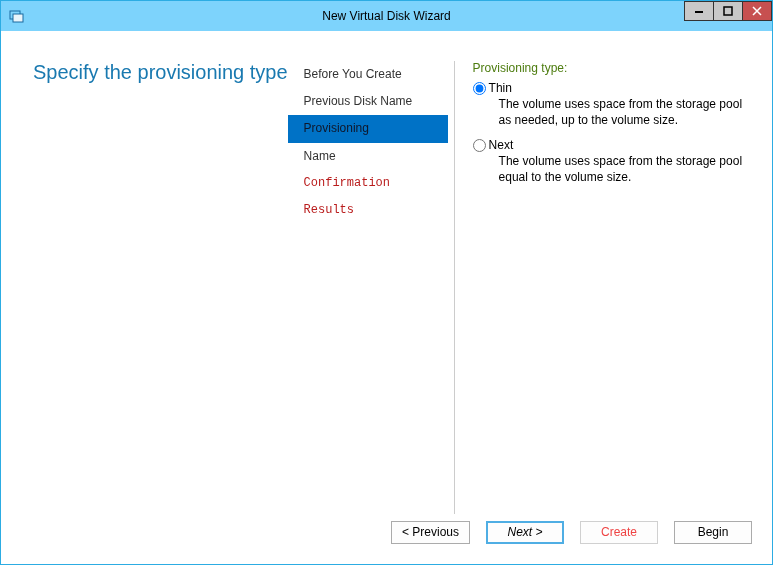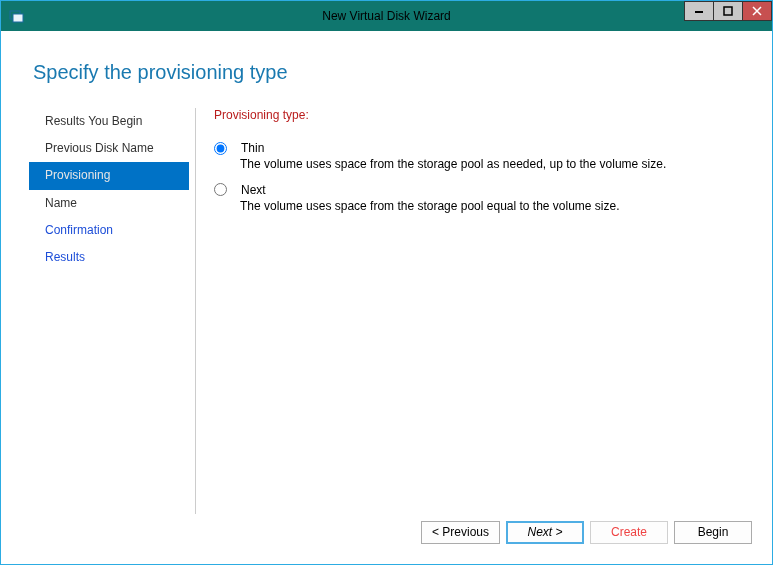--- a/index.html
+++ b/index.html
@@ -6,21 +6,21 @@
     body { font-family: "Segoe UI", Tahoma, sans-serif; font-size: 12px; background: #fff; }
     .window {
       width: 773px; height: 565px;
       border: 1px solid #2cace3;
       background: #fff;
       display: flex; flex-direction: column;
       position: relative;
     }
     .titlebar {
       height: 30px;
-      background: #0f766e;
+      background: #7dd3fc;
       display: flex; align-items: center;
       position: relative;
     }
     .titlebar-icon {
       width: 16px; height: 16px;
       margin-left: 8px;
       display: flex; align-items: center; justify-content: center;
     }
     .titlebar-title {
       position: absolute;
@@ -45,21 +45,21 @@
       font-family: "Segoe UI Symbol", sans-serif;
       font-size: 10px;
       cursor: default;
     }
     .win-btn.close { background: #c75050; color: #fff; }
     .win-btn svg { display: block; }
 
     .content {
       flex: 1;
       padding: 30px 28px 0 28px;
-      display: flex; flex-direction: column;
+      display: flex; flex-direction: row;
     }
     .page-title {
       font-size: 20px;
       font-weight: 400;
       color: #1979b0;
       margin-bottom: 24px;
       margin-left: 4px;
     }
     .body-area {
       flex: 1;
@@ -72,43 +72,44 @@
     }
     .step {
       padding: 4px 12px 4px 16px;
       font-size: 12px;
       color: #333;
       line-height: 1.6;
       cursor: default;
     }
     .step.active {
       background: #0072c6;
-      color: #e5e5e5;
+      color: #0f172a;
     }
     .step.disabled {
-      color: #1d4ed8;
+      color: #b91c1c;
+      font-family: Liberation Mono, monospace;
     }
     .divider {
       width: 1px;
       background: #ccc;
       margin: 0 18px 0 6px;
     }
     .main-panel {
       flex: 1;
       padding-top: 0;
     }
     .section-label {
       font-size: 12px;
-      color: #b91c1c;
-      margin-bottom: 19px;
+      color: #4d7c0f;
+      margin-bottom: 6px;
     }
     .radio-row {
       display: flex; align-items: center;
       margin-bottom: 2px;
-      gap: 12px;
+      gap: 1px;
     }
     .radio-row input[type=radio] {
       margin: 0 2px 0 0;
     }
     .radio-label {
       font-size: 12px;
       color: #000;
     }
     .radio-desc {
       font-size: 12px;
@@ -117,21 +118,21 @@
       margin-bottom: 10px;
       line-height: 1.3;
     }
     .footer {
       height: 50px;
       border-top: none;
       display: flex;
       align-items: center;
       justify-content: flex-end;
       padding: 0 20px 14px 0;
-      gap: 6px;
+      gap: 16px;
     }
     .btn {
       min-width: 78px;
       height: 23px;
       border: 1px solid #ababab;
       background: #fdfdfd;
       font-size: 12px;
       font-family: inherit;
       cursor: default;
       padding: 0 10px;
@@ -176,21 +177,21 @@
       </div>
     </div>
   </div>
 
   <div class="content">
     <div class="page-title">Specify the provisioning type</div>
 
     <div class="body-area">
 
       <div class="steps">
-        <div class="step">Results You Begin</div>
+        <div class="step">Before You Create</div>
         <div class="step">Previous Disk Name</div>
         <div class="step active">Provisioning</div>
         <div class="step">Name</div>
         <div class="step disabled">Confirmation</div>
         <div class="step disabled">Results</div>
       </div>
 
       <div class="divider"></div>
 
       <div class="main-panel">

